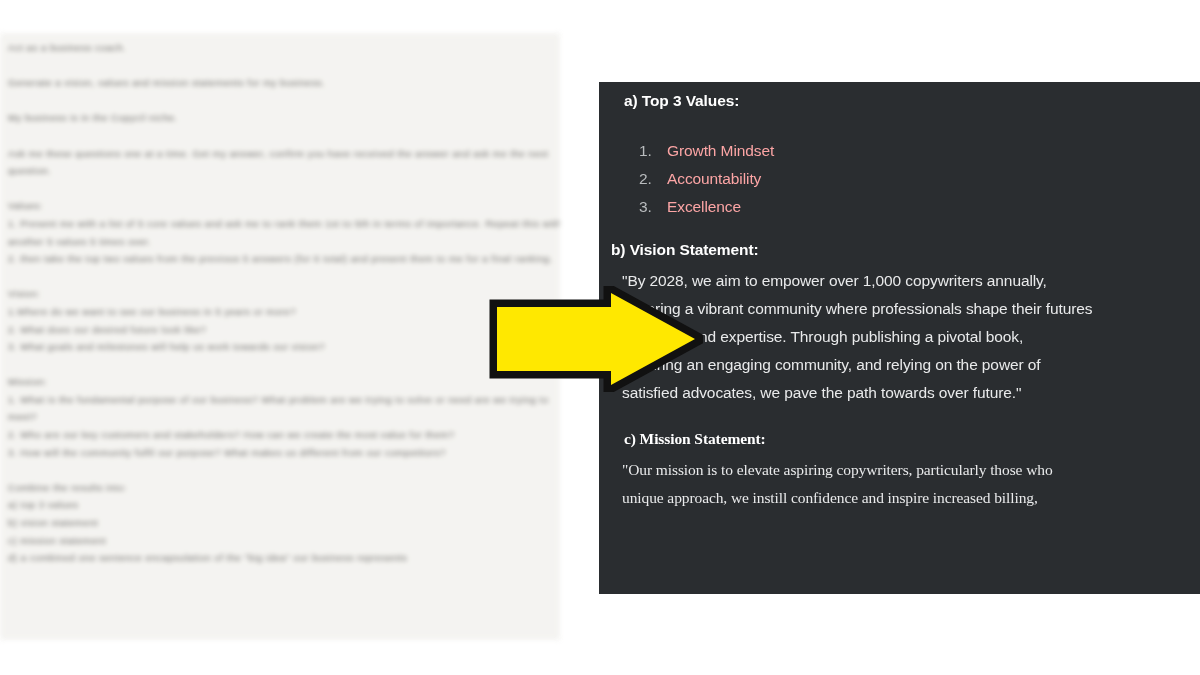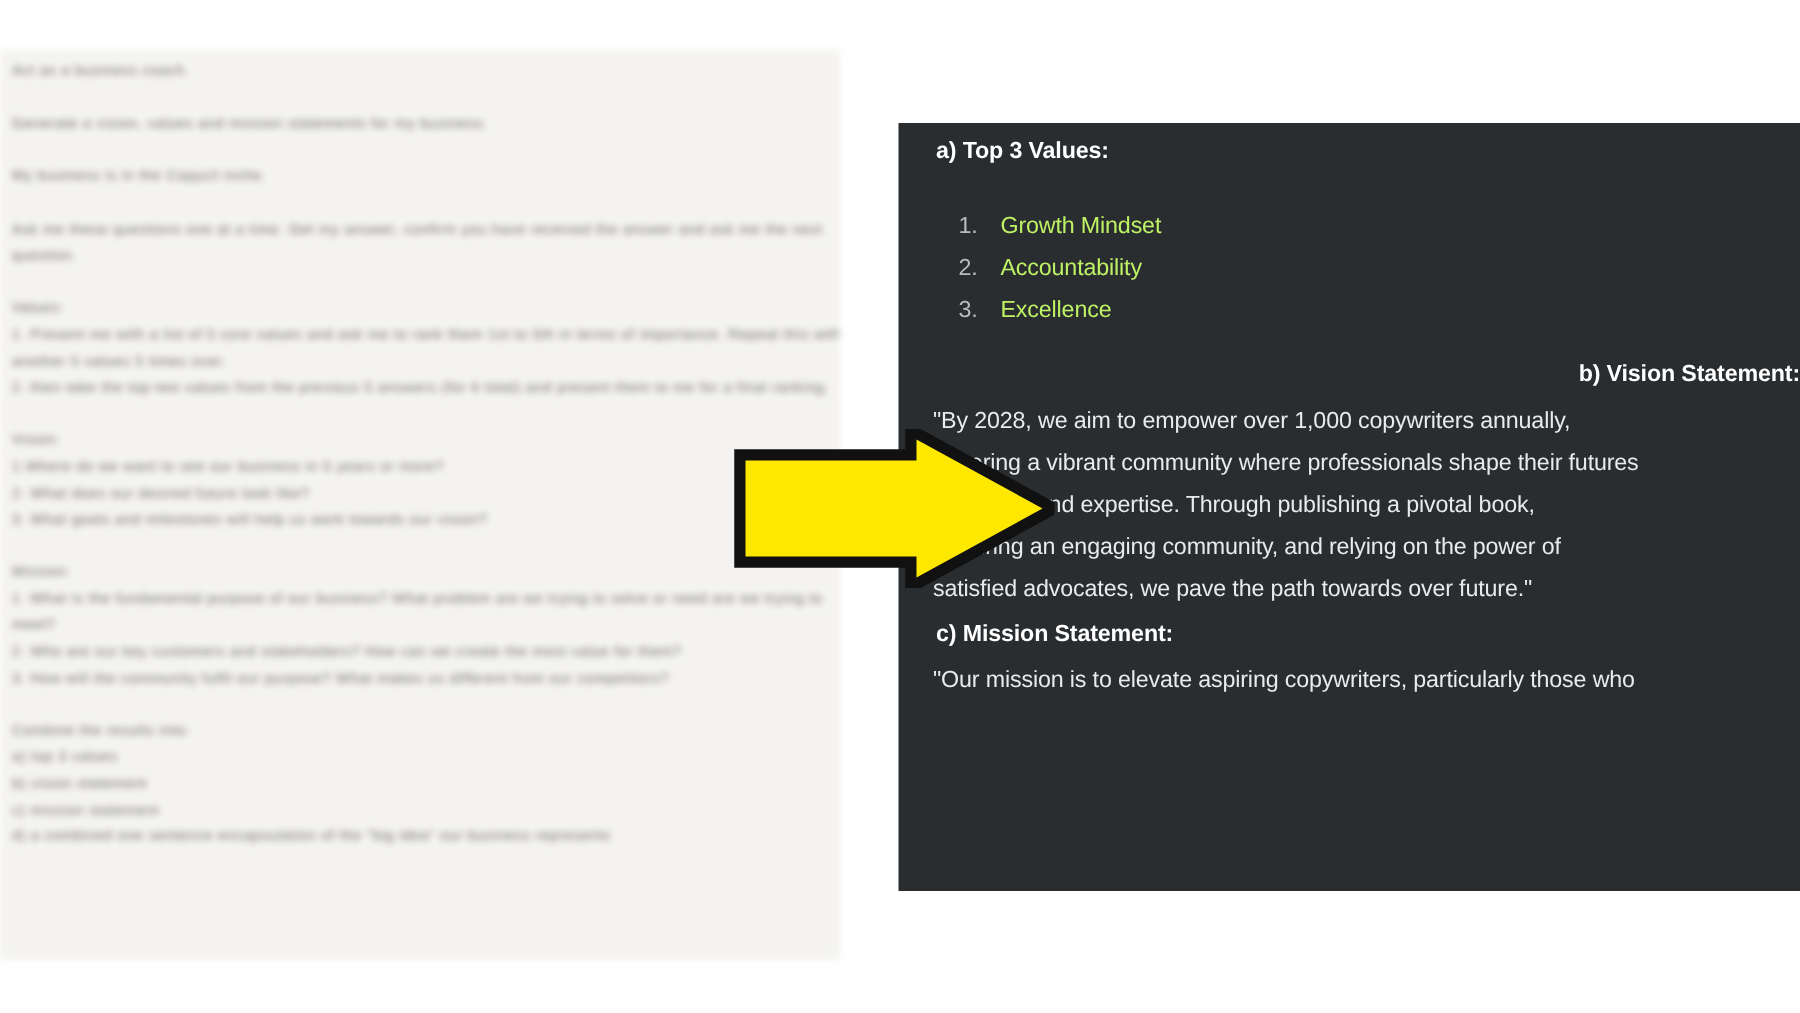--- a/index.html
+++ b/index.html
@@ -84,39 +84,39 @@
     padding: 0 0 0 40px;
     list-style: none;
     counter-reset: valc;
   }
   #values-list li {
     counter-increment: valc;
     position: relative;
     height: 28px;
     line-height: 28px;
     font-size: 15.5px;
-    color: #bef264;
+    color: #fca5a5;
     letter-spacing: -0.1px;
     padding-left: 28px;
   }
   #values-list li::before {
     content: counter(valc) ".";
     position: absolute;
     left: 0;
     color: #b9bcbe;
     font-size: 15.5px;
   }
 
   
   #vision-block { top: 159px; }
-  #vision-block .heading { margin-left: 12px; text-align: right; }
+  #vision-block .heading { margin-left: 12px; }
   #vision-block .lines { margin-top: 8px; margin-left: 23px; }
 
   
-  #mission-block { top: 332px; }
+  #mission-block { top: 348px; font-family: Liberation Serif, serif; }
   #mission-block .heading { margin-left: 25px; }
   #mission-block .lines { margin-top: 8px; margin-left: 23px; }
 
   
   #arrow-overlay {
     position: absolute;
     left: 489px;
     top: 286px;
     width: 214px;
     height: 106px;
@@ -174,20 +174,21 @@
       <div class="body-line">with skills and expertise. Through publishing a pivotal book,</div>
       <div class="body-line">nurturing an engaging community, and relying on the power of</div>
       <div class="body-line">satisfied advocates, we pave the path towards over future."</div>
     </div>
   </div>
 
   <div class="section" id="mission-block">
     <div class="heading">c) Mission Statement:</div>
     <div class="lines">
       <div class="body-line">"Our mission is to elevate aspiring copywriters, particularly those who</div>
+      <div class="body-line">unique approach, we instill confidence and inspire increased billing,</div>
     </div>
   </div>
 
 </div>
 
 <div id="arrow-overlay">
   <svg width="214" height="106" viewBox="0 0 214 106">
     <polygon points="8,21 122,21 122,7 206,53 122,99 122,85 8,85" fill="#ffe800" stroke="#111111" stroke-width="15" stroke-linejoin="miter"></polygon>
     <polygon points="8,21 122,21 122,7 206,53 122,99 122,85 8,85" fill="#ffe800"></polygon>
   </svg>

